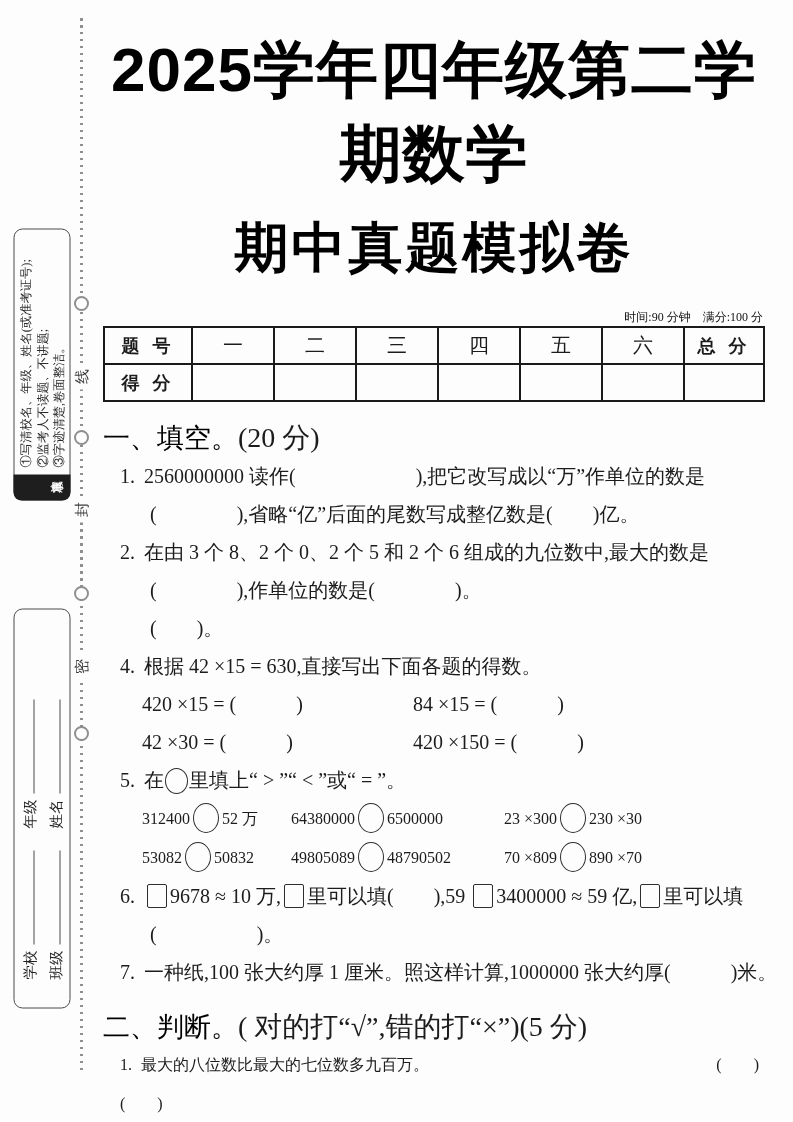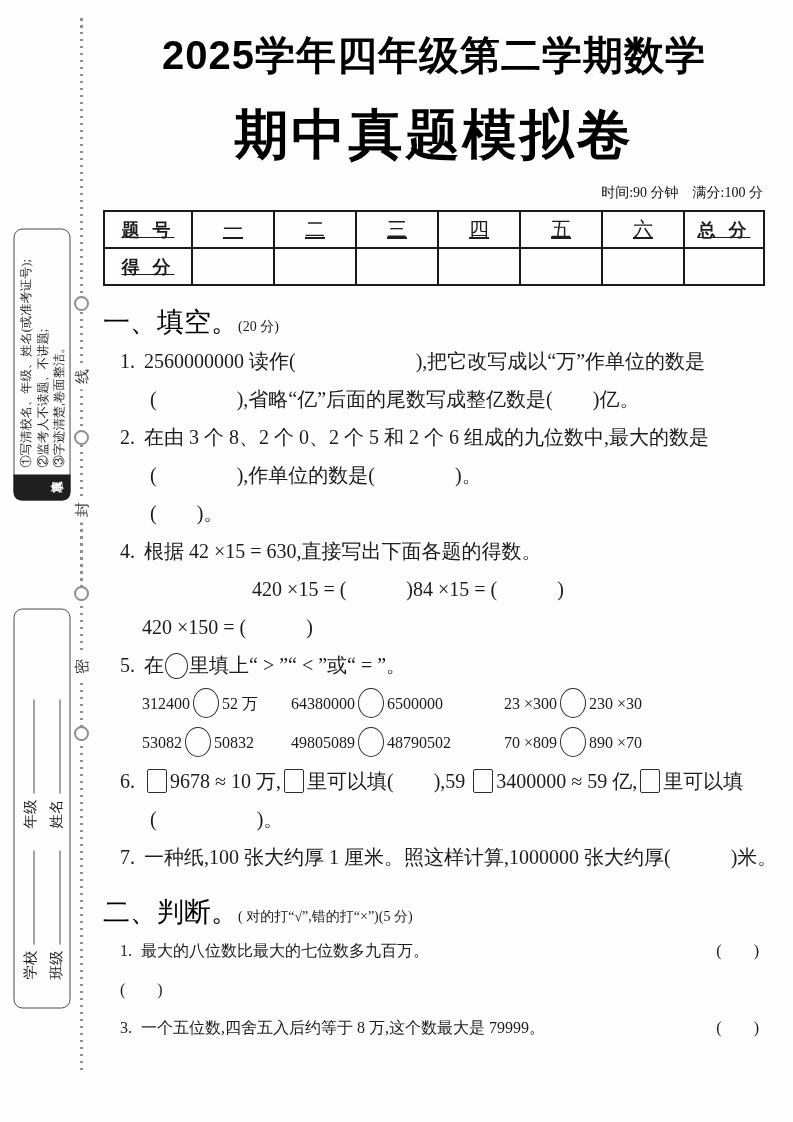--- a/index.html
+++ b/index.html
@@ -47,48 +47,48 @@
   }
   .student-row { font-size:14.5px; line-height:26px; color:#222; white-space:nowrap; }
   .u-line {
     display:inline-block; width:94px; height:1em;
     border-bottom:1.5px solid #4a4a4a; margin:0 22px 0 6px;
   }
   .u-line:last-child { margin-right:0; }
   
   .content { position:absolute; left:103px; top:0; width:662px; }
   .title1 {
-    margin-top:28px; text-align:center; font-size:40px; font-weight:bold;
+    margin-top:28px; text-align:center; font-size:62px; font-weight:bold;
     color:#000; font-family:"Liberation Sans","DejaVu Sans",sans-serif; letter-spacing:1px;
   }
   .title2 {
     margin-top:16px; text-align:center; font-size:54px; font-weight:bold;
     color:#000; font-family:"Liberation Sans","DejaVu Sans",sans-serif; letter-spacing:3px;
   }
-  .meta { margin-top:12px; text-align:right; font-size:14px; padding-right:2px; color:#111; }
-  
-  .score-table { width:660px; margin-top:8px; border-collapse:collapse; table-layout:fixed;text-decoration:underline; }
+  .meta { margin-top:24px; text-align:right; font-size:12px; padding-right:2px; color:#111; }
+  
+  .score-table { width:660px; border-collapse:collapse; table-layout:fixed; }
   .score-table th, .score-table td { border:2px solid #1a1a1a; text-align:center; }
   .score-table .hd {
     font-family:"Liberation Sans","DejaVu Sans",sans-serif; font-weight:bold;
     font-size:18px; letter-spacing:4px; height:37px;
   }
   .score-table .num { font-weight:normal; font-size:20px; height:37px; }
   .score-table td { height:33px; }
   
   .sec-hdr { margin-top:21px; line-height:30px; }
   .sec-title {
     font-family:"Liberation Sans","DejaVu Sans",sans-serif; font-weight:normal;
     font-size:27px; color:#000;
   }
-  .sec-score { font-size:14px; }
+  .sec-score { font-size:28px; }
   .qline { font-size:20px; line-height:38px; padding-left:17px; white-space:nowrap; }
   .qline.cont { padding-left:47px; }
   .qnum { margin-right:9px; }
-  .q4row { display:flex; padding-left:39px; font-size:20px; line-height:38px;text-align:right; }
+  .q4row { display:flex; padding-left:39px; font-size:20px; line-height:38px; }
   .q4row .c1 { width:271px; }
   .q5row { display:flex; padding-left:39px; font-size:16px; line-height:39px; }
   .q5row .cmp1 { width:149px; }
   .q5row .cmp2 { width:213px; }
   .cmp-circle {
     display:inline-block; width:26px; height:30px; border:1.8px solid #2e2e2e;
     border-radius:50%; vertical-align:-9px; margin:0 3px;
   }
   .small-circle {
     display:inline-block; width:23px; height:26px; border:1.8px solid #2e2e2e;
@@ -197,20 +197,21 @@
     </div>
 
     <div class="qline">
       <span class="qnum">4.</span><span>根据 42 ×15 = 630,直接写出下面各题的得数。</span>
     </div>
     <div class="q4row">
       <span class="c1">420 ×15 = (　　　)</span>
       <span>84 ×15 = (　　　)</span>
     </div>
     <div class="q4row">
+      <span class="c1">42 ×30 = (　　　)</span>
       <span>420 ×150 = (　　　)</span>
     </div>
 
     <div class="qline">
       <span class="qnum">5.</span><span>在</span><span class="small-circle"></span><span>里填上“ &gt; ”“ &lt; ”或“ = ”。</span>
     </div>
     <div class="q5row">
       <span class="cmp1"><span>312400</span><span class="cmp-circle"></span><span>52 万</span></span>
       <span class="cmp2"><span>64380000</span><span class="cmp-circle"></span><span>6500000</span></span>
       <span><span>23 ×300</span><span class="cmp-circle"></span><span>230 ×30</span></span>

